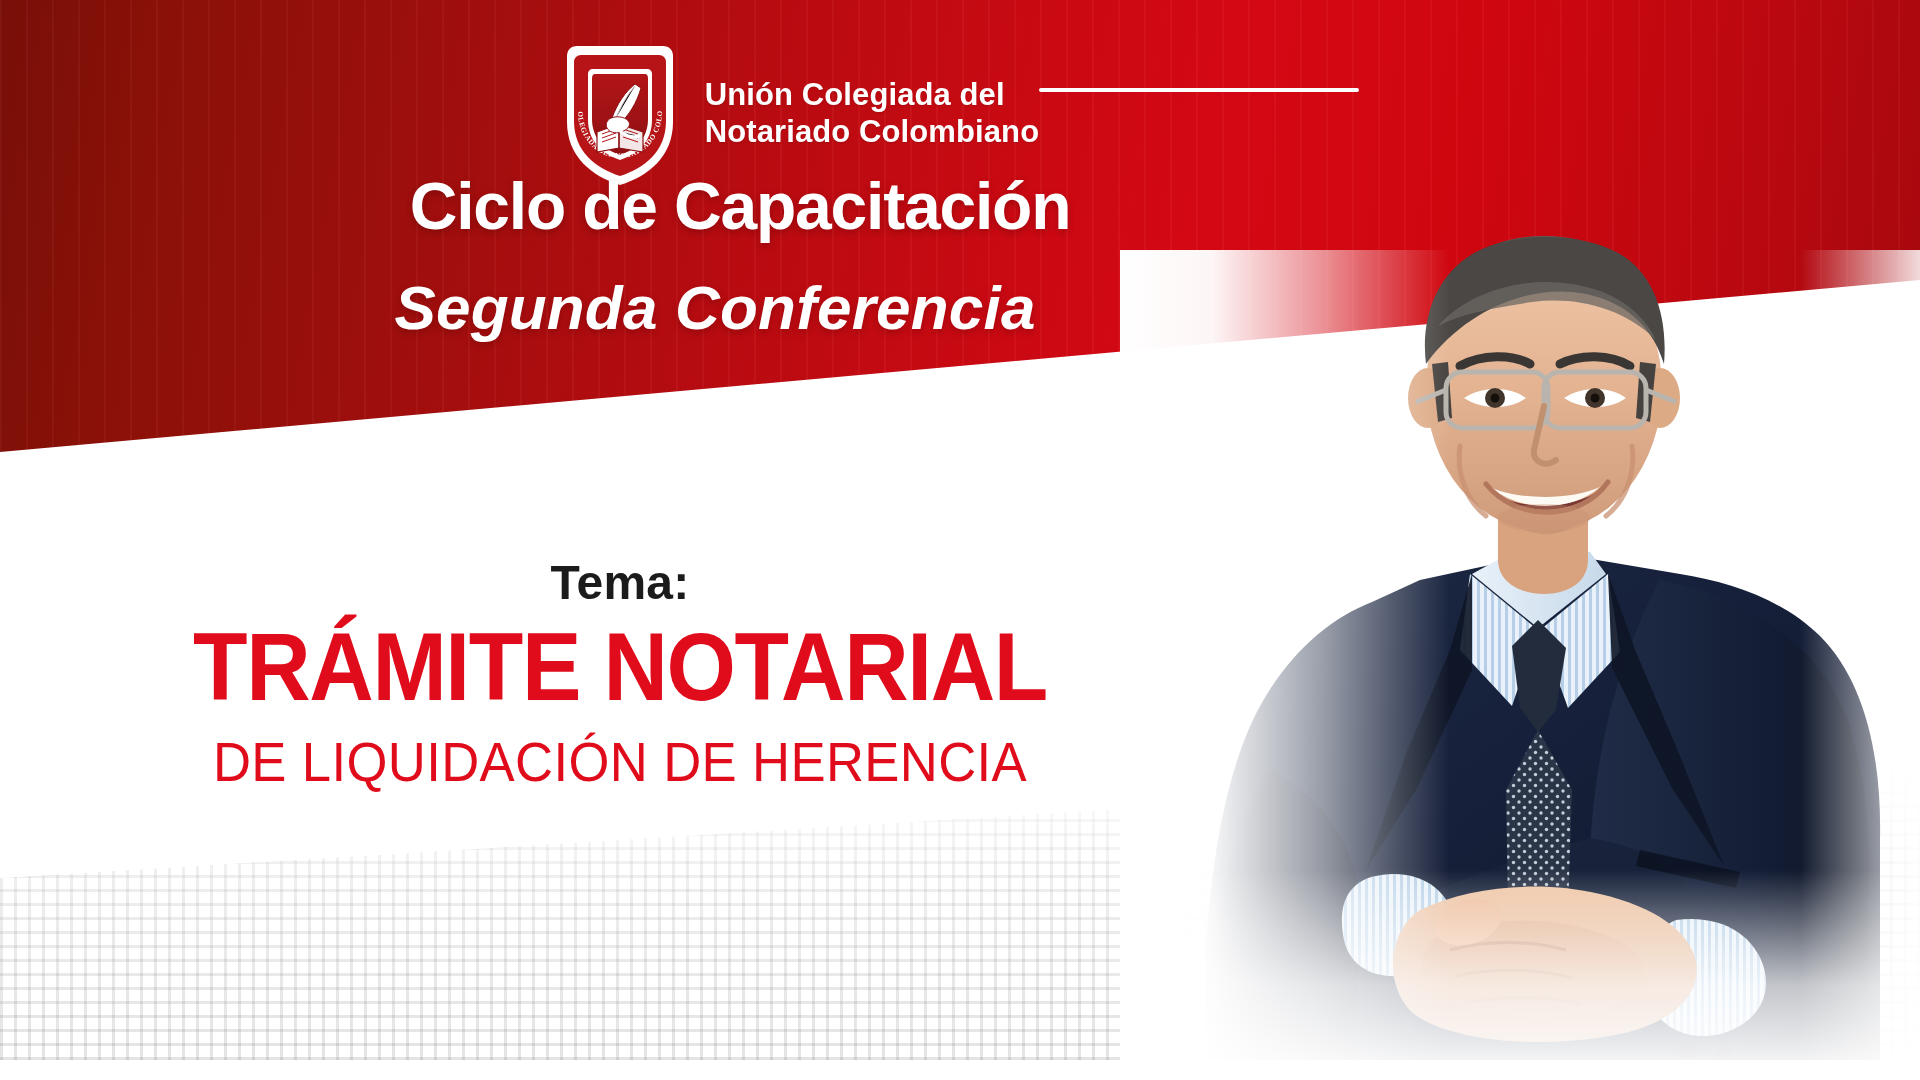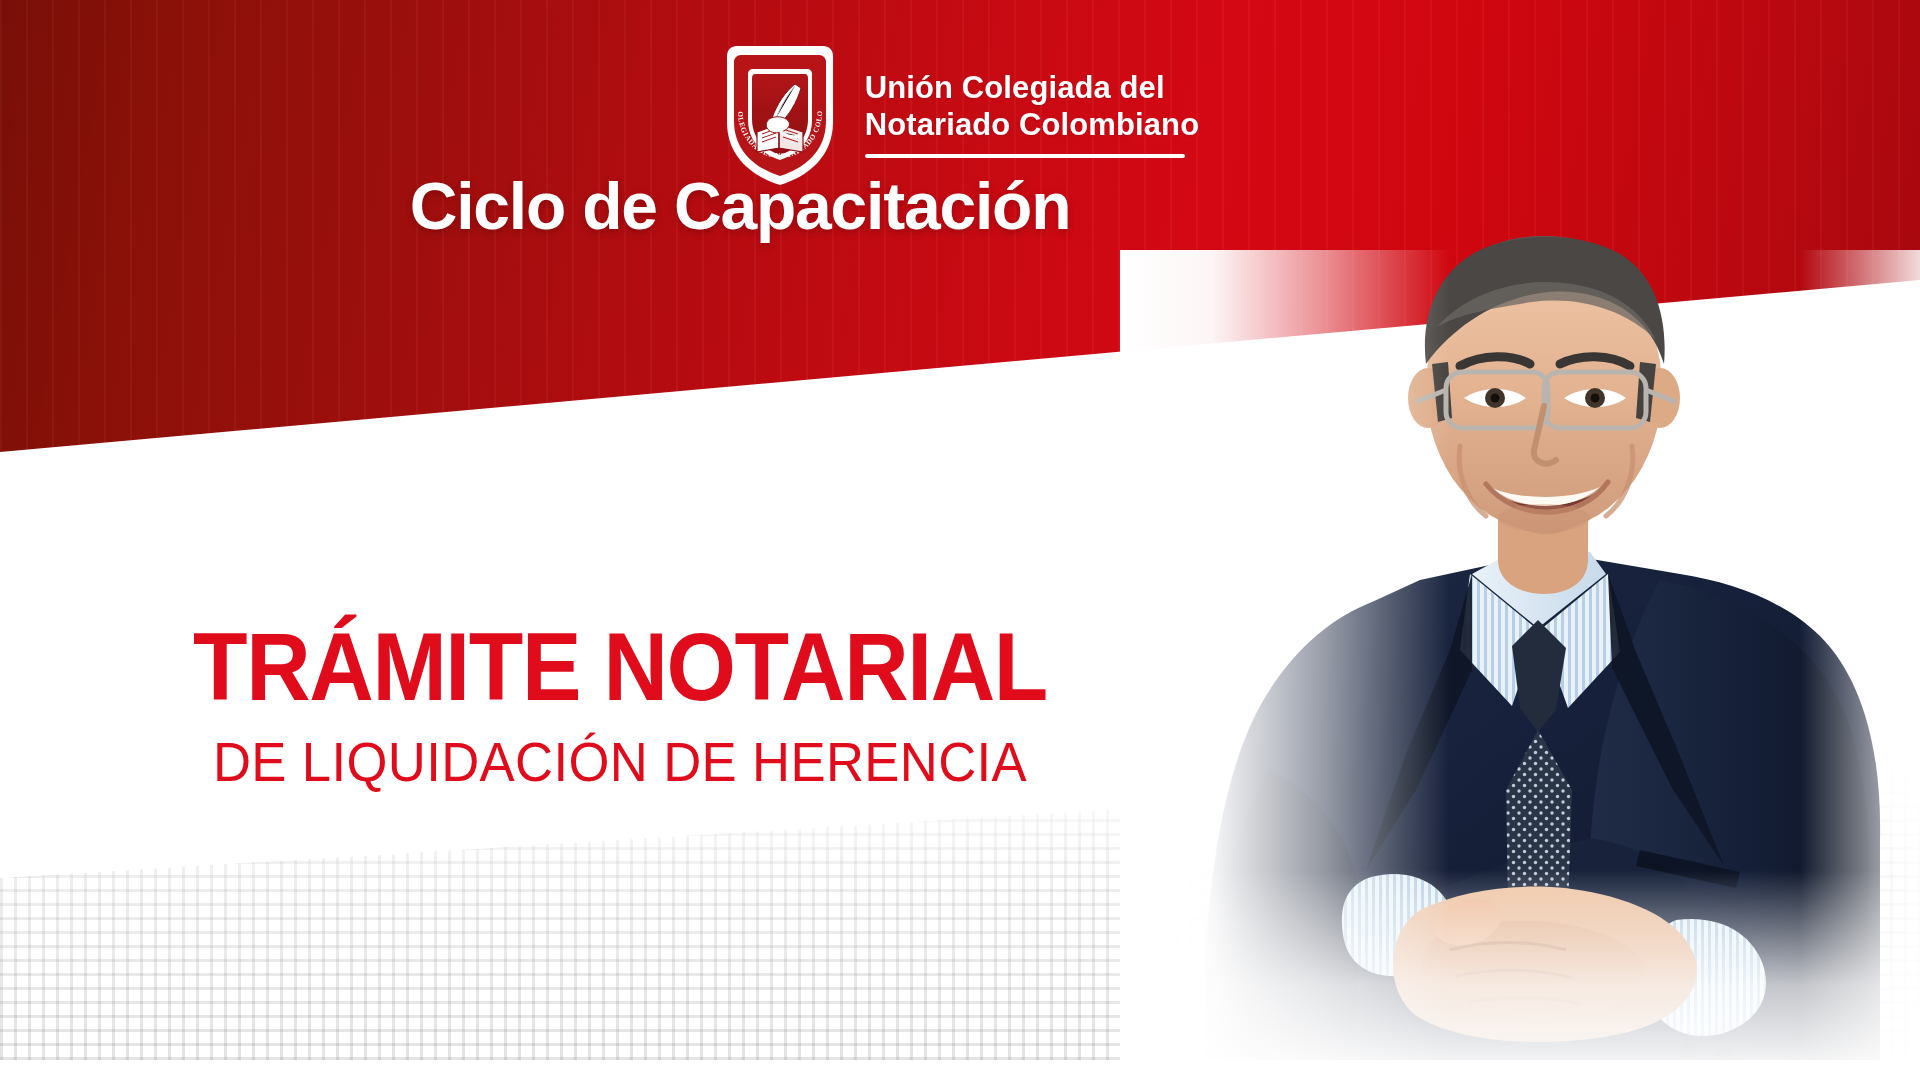--- a/index.html
+++ b/index.html
@@ -116,21 +116,21 @@
 
   
   .logo-row {
     position:absolute;
     left:0; top:40px; width:1920px;
     display:flex; align-items:center; justify-content:center;
     gap:26px;
     z-index:9;
   }
   .crest { width:118px; height:148px; flex:0 0 auto; }
-  .org-block { display:flex; flex-direction:column; }
+  .org-block { display:flex; flex-direction:row; }
   .org-name {
     color:#ffffff;
     font-size:31px;
     line-height:1.19;
     font-weight:600;
     letter-spacing:.1px;
     white-space:pre-line;
     text-shadow:0 1px 2px rgba(0,0,0,.13);
   }
   .org-rule {
@@ -388,17 +388,19 @@
     </svg>
 
     <div class="org-block">
       <div class="org-name">Unión Colegiada del
 Notariado Colombiano</div>
       <div class="org-rule"></div>
     </div>
   </div>
 
   <div class="title-main">Ciclo de Capacitación</div>
-
+  <div class="title-sub">Segunda Conferencia</div>
+
+  <div class="tema-label">Tema:</div>
   <div class="topic-main">TRÁMITE NOTARIAL</div>
   <div class="topic-sub">DE LIQUIDACIÓN DE HERENCIA</div>
 
 </div>
 
 </body></html>

